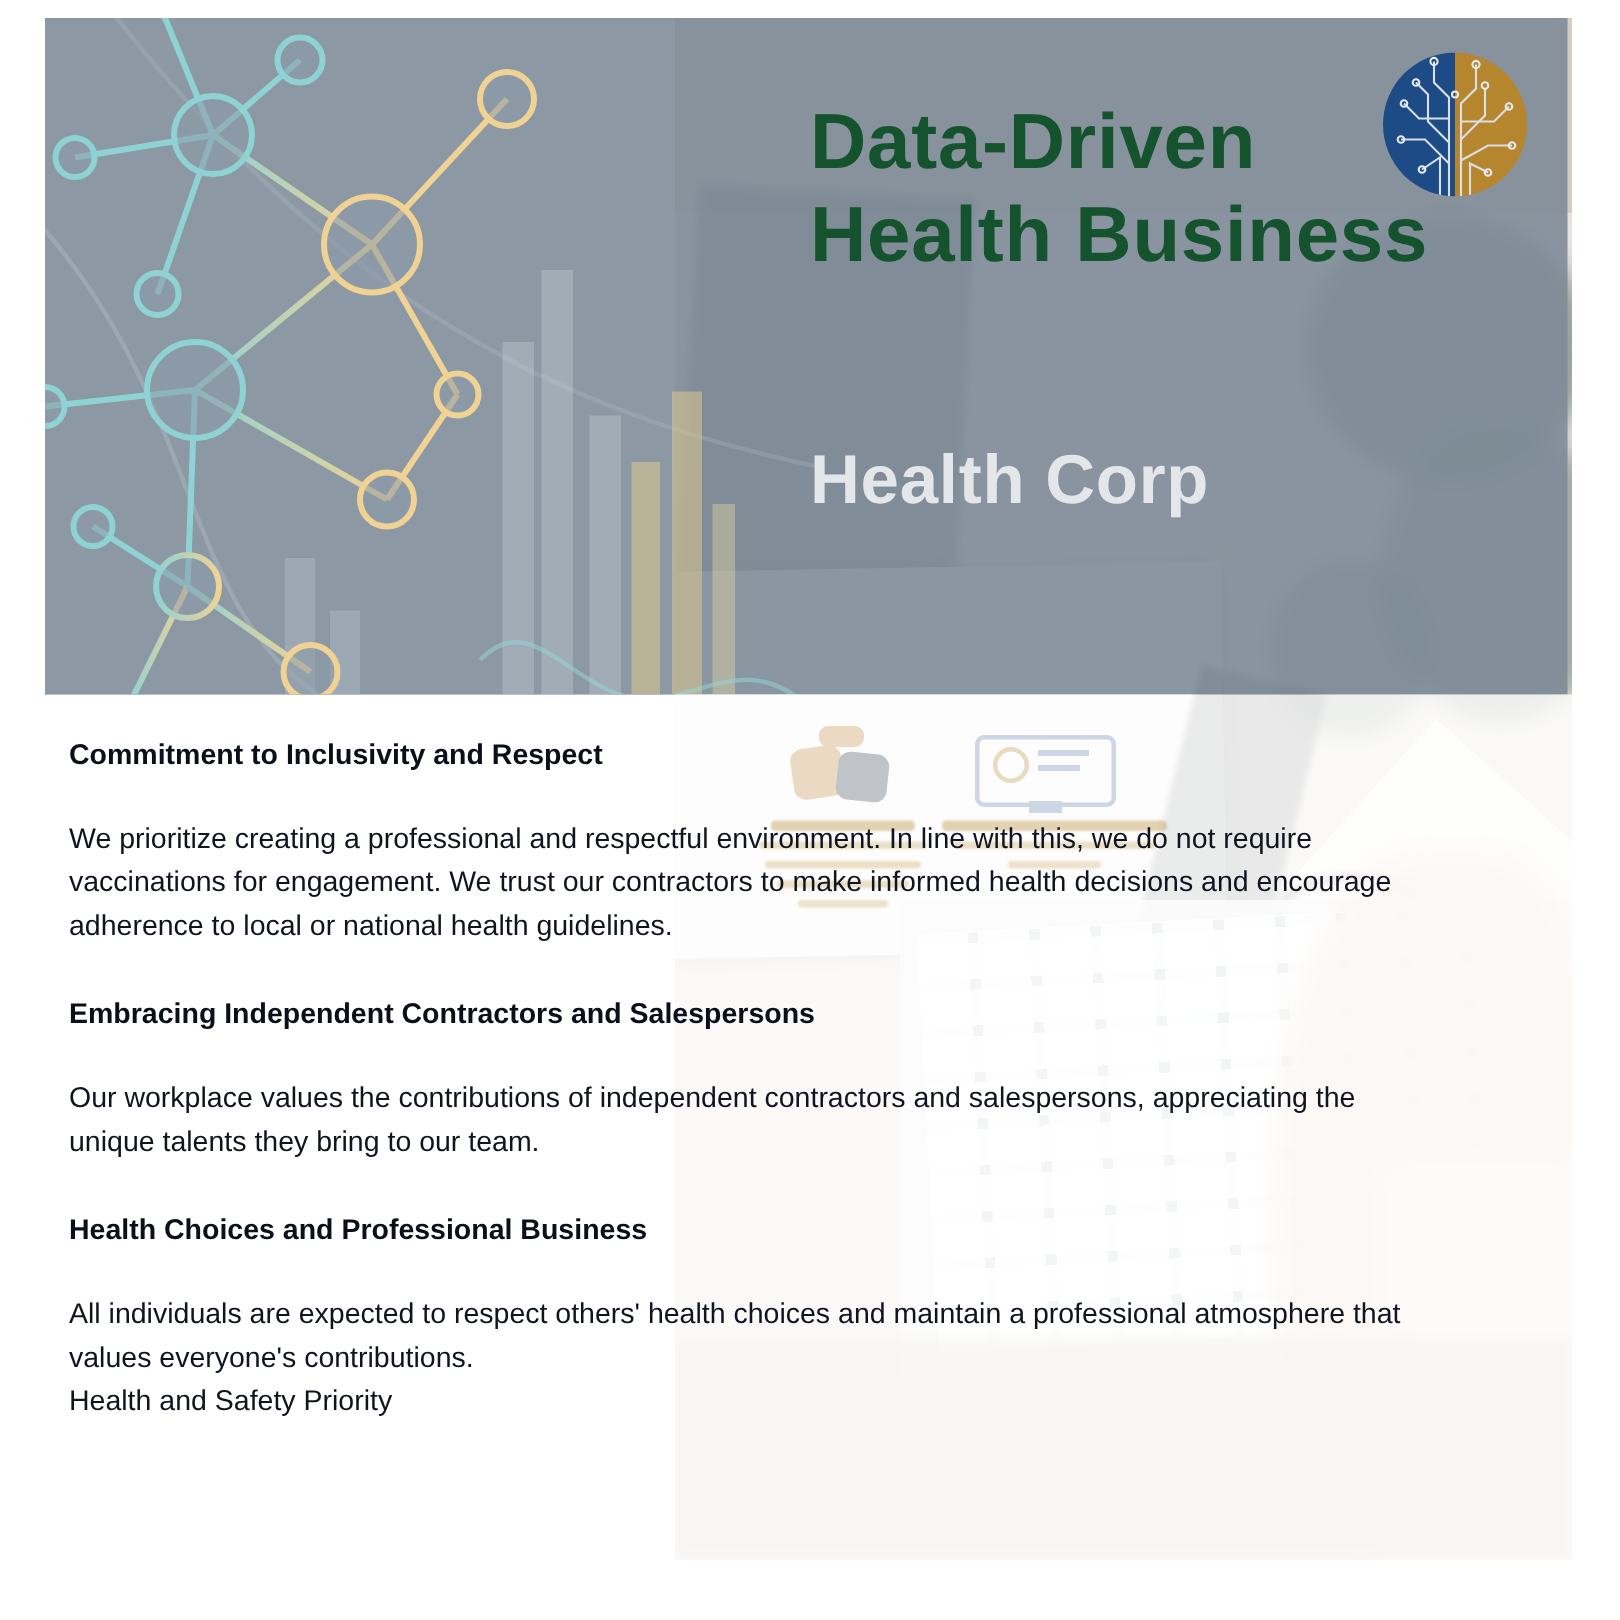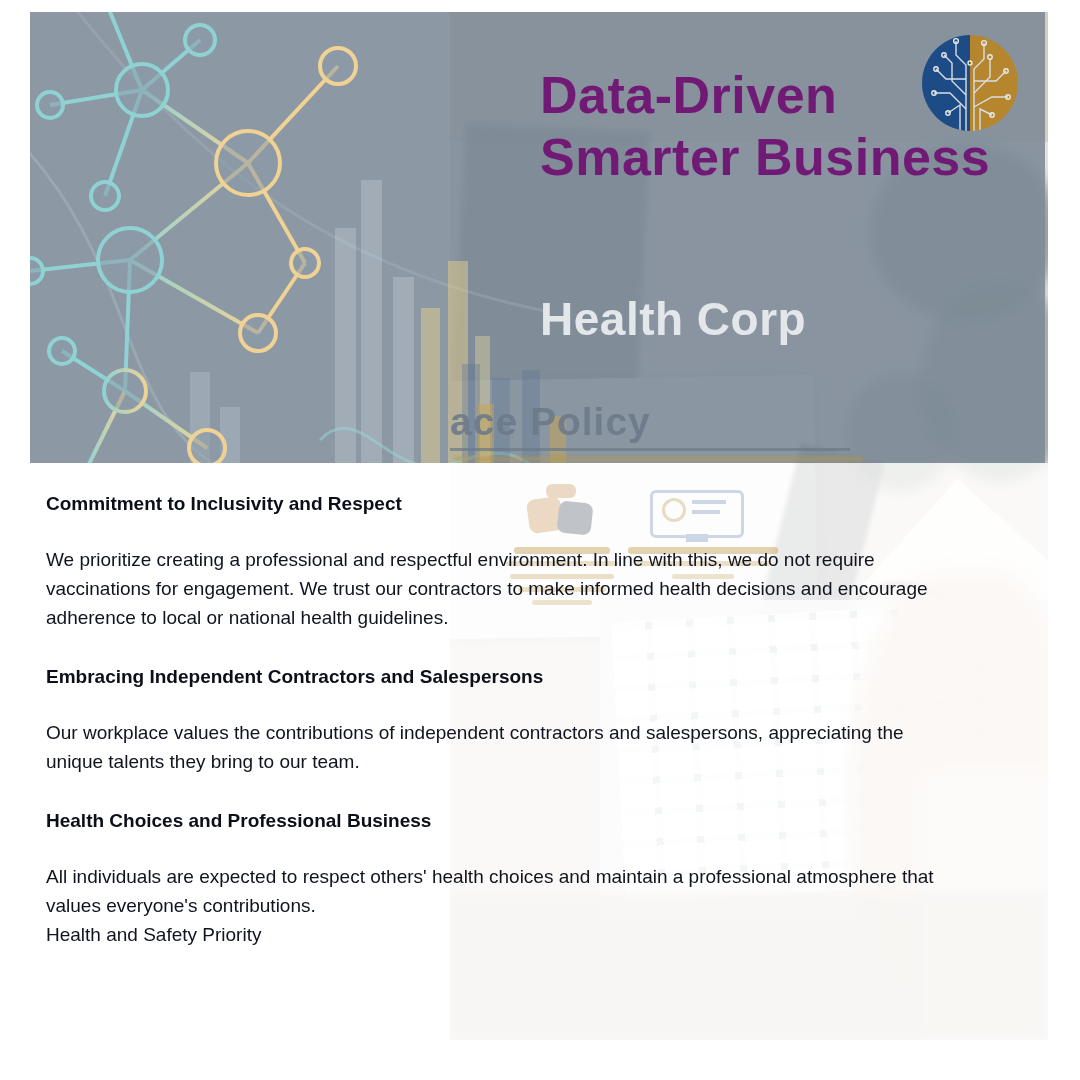--- a/index.html
+++ b/index.html
@@ -25,21 +25,21 @@
       repeating-linear-gradient(0deg,rgba(255,255,255,.85) 0 24px,rgba(255,255,255,0) 24px 31px);
   }
   .hand{left:400px;top:560px;width:210px;height:480px;background:#eed9cb;border-radius:45% 30% 40% 50%;opacity:.95;filter:blur(9px);}
   .arm{left:470px;top:760px;width:180px;height:300px;background:#f4ece6;opacity:.95;filter:blur(10px);}
   .desk-bottom{left:0;top:880px;width:598px;height:148px;background:#d9d0c3;opacity:.8;filter:blur(4px);}
 
   
   .banner{position:absolute;left:30px;top:12px;width:1015px;height:451px;background:rgba(126,140,153,.9);overflow:hidden;}
   .banner-left{position:absolute;left:0;top:0;width:420px;height:451px;background:#8c98a4;}
   .net{position:absolute;left:0;top:0;}
-  .banner-title{position:absolute;left:510px;top:52px;color:#701a75;font-weight:bold;font-size:52px;line-height:62px;letter-spacing:.5px;}
+  .banner-title{position:absolute;left:510px;top:52px;color:#14532d;font-weight:bold;font-size:52px;line-height:62px;letter-spacing:.5px;}
   .company{position:absolute;left:510px;top:280px;color:#e4e7ea;font-weight:bold;font-size:46px;letter-spacing:.5px;}
   .logo{position:absolute;left:892px;top:23px;width:96px;height:96px;}
   
   .flyer-frag{position:absolute;left:408px;top:352px;width:600px;height:99px;overflow:hidden;}
   .ff-bar{position:absolute;top:0;height:99px;}
   .ff-head{position:absolute;left:12px;top:36px;font-size:39px;font-weight:bold;color:#6d7a8a;letter-spacing:1px;opacity:.9;}
   .ff-rule{position:absolute;left:12px;top:84px;width:400px;height:3px;background:#6b7888;opacity:.7;}
   .ff-strip{position:absolute;border-radius:3px;filter:blur(1.5px);}
 
   
@@ -130,34 +130,24 @@
         <circle cx="32" cy="339" r="13" stroke="#8fd2d4"></circle>
         <circle cx="95" cy="379" r="21" stroke="url(#tg)"></circle>
         <circle cx="218" cy="151" r="32" stroke="#f0d394"></circle>
         <circle cx="308" cy="54" r="18" stroke="#f0d394"></circle>
         <circle cx="275" cy="251" r="14" stroke="#f0d394"></circle>
         <circle cx="228" cy="321" r="18" stroke="#f0d394"></circle>
         <circle cx="177" cy="436" r="18" stroke="#f0d394"></circle>
       </g>
     </svg>
 
-    <div class="flyer-frag">
-      <div class="ff-bar" style="left:24px;width:18px;background:rgba(90,115,150,.35);"></div>
-      <div class="ff-bar" style="left:54px;width:18px;top:14px;height:85px;background:rgba(90,115,150,.3);"></div>
-      <div class="ff-bar" style="left:84px;width:18px;top:6px;height:93px;background:rgba(90,115,150,.33);"></div>
-      <div class="ff-bar" style="left:40px;width:16px;top:40px;height:59px;background:rgba(200,165,80,.5);"></div>
-      <div class="ff-bar" style="left:112px;width:16px;top:52px;height:47px;background:rgba(200,165,80,.5);"></div>
-      <div class="ff-head">ace Policy</div>
-      <div class="ff-rule"></div>
-      <div class="ff-strip" style="left:16px;top:92px;width:410px;height:6px;background:rgba(180,150,80,.45);"></div>
-    </div>
 
     <div class="banner-title">
       <div>Data-Driven</div>
-      <div>Smarter Business</div>
+      <div>Health Business</div>
     </div>
     <div class="company">Health Corp</div>
 
     <svg class="logo" viewBox="0 0 96 96">
       <defs>
           <clipPath id="lc">
             <circle cx="48" cy="48" r="48"></circle>
           </clipPath>
         </defs>
       <g clip-path="url(#lc)">

